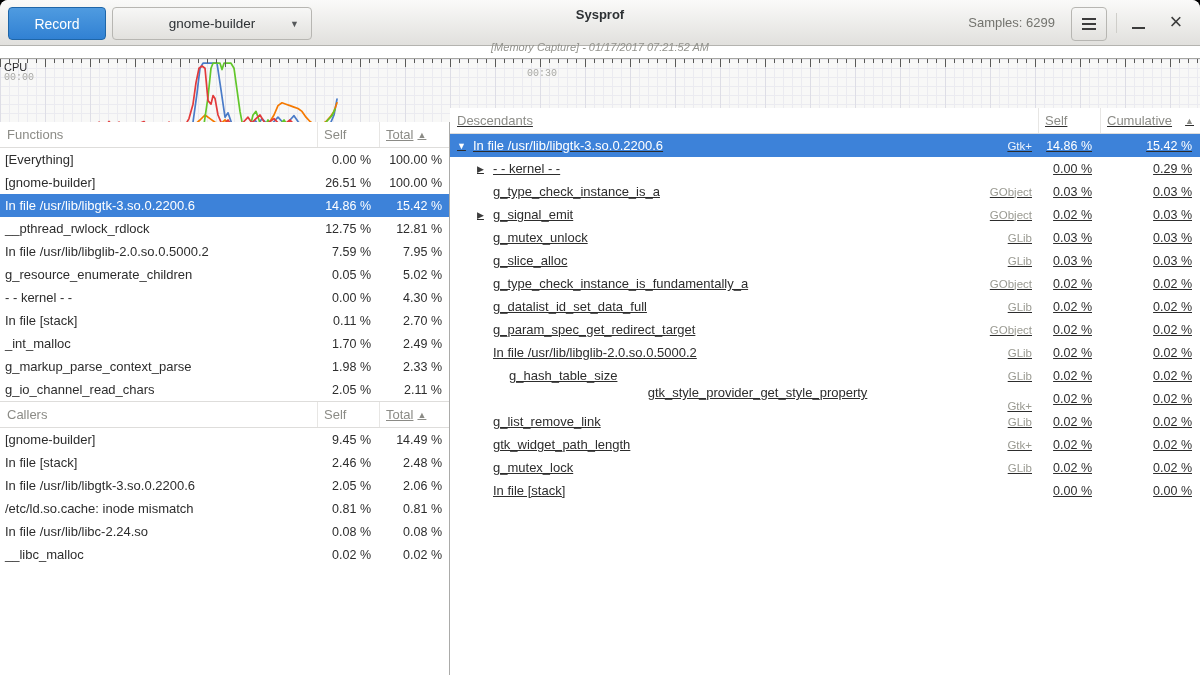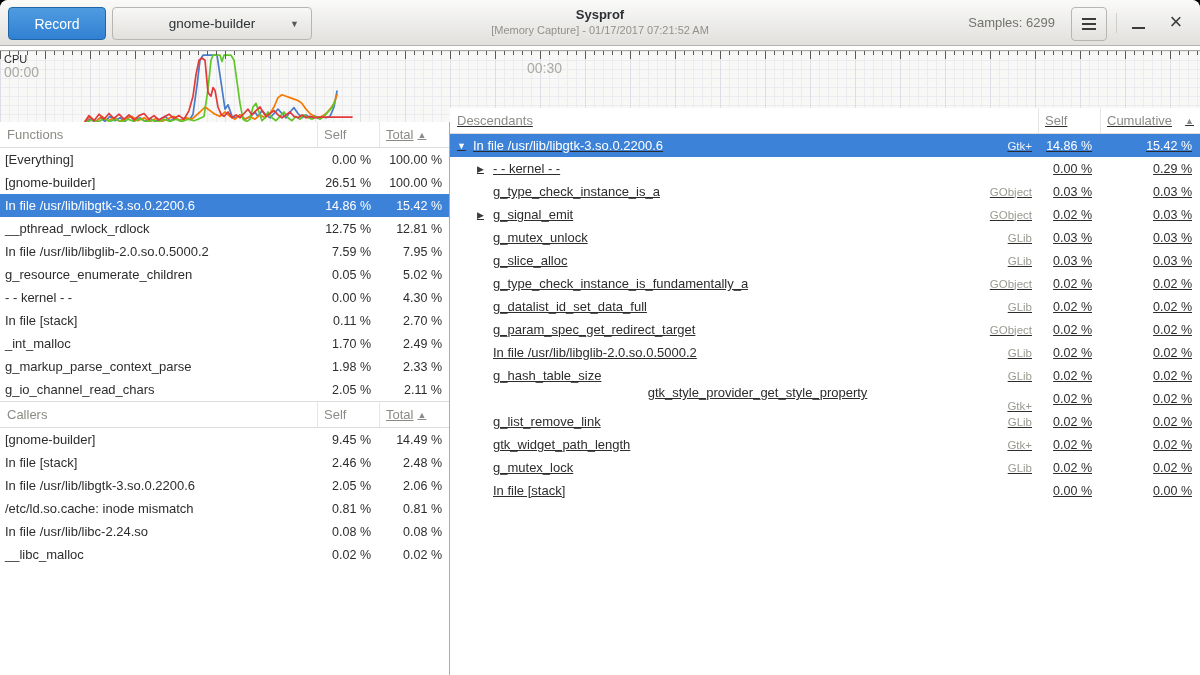--- a/index.html
+++ b/index.html
@@ -13,45 +13,45 @@
               background:linear-gradient(to bottom,#4f9be0,#3181d3);
               border:1px solid #1f66a8;border-radius:4px;color:#fff;font-size:14px;
               display:flex;align-items:center;justify-content:center;cursor:pointer;}
   .btn-picker{position:absolute;left:112px;top:7px;width:198px;height:31px;
               background:linear-gradient(to bottom,#f7f7f6,#e2e1de);
               border:1px solid #b7b6b2;border-radius:4px;font-size:13.5px;color:#2d3134;
               display:flex;align-items:center;justify-content:center;cursor:pointer;}
   .btn-picker .caret{position:absolute;right:12px;top:11px;font-size:9px;color:#55585a;}
   .titlebox{position:absolute;left:400px;top:0;width:400px;height:45px;text-align:center;}
   .title{margin-top:7px;font-size:13px;font-weight:bold;color:#2d3134;}
-  .subtitle{margin-top:2px;font-size:11px;color:#92928c;}
+  .subtitle{margin-top:19px;font-size:11px;color:#92928c;font-style:italic;}
   .samples{position:absolute;right:145px;top:15px;font-size:13px;color:#73736e;}
   .btn-menu{position:absolute;left:1071px;top:7px;width:34px;height:32px;
             background:linear-gradient(to bottom,#f7f7f6,#e2e1de);
             border:1px solid #b7b6b2;border-radius:4px;display:flex;align-items:center;justify-content:center;cursor:pointer;}
   .menu-glyph{width:14px;height:12px;
       background:repeating-linear-gradient(to bottom,#3c3c3c 0 2px,rgba(0,0,0,0) 2px 5px);}
   .hb-sep{position:absolute;left:1116px;top:13px;width:1px;height:20px;background:#cfceca;}
   .btn-min{position:absolute;left:1122px;top:7px;width:32px;height:32px;display:flex;align-items:flex-end;justify-content:center;cursor:pointer;}
   .min-glyph{width:13px;height:2px;background:#3c3c3c;margin-bottom:10px;}
   .btn-close{position:absolute;left:1158px;top:5px;width:36px;height:34px;display:flex;align-items:center;justify-content:center;
              font-size:22px;color:#3c3c3c;cursor:pointer;}
   
-  .graph{position:absolute;left:0;top:50px;width:1200px;height:75px;background:#f8f8f7;
+  .graph{position:absolute;left:0;top:58px;width:1200px;height:75px;background:#f8f8f7;
          border-top:1px solid #a5a5a1;border-bottom:1px solid #c2c1bd;
          background-image:
            repeating-linear-gradient(to right,#dedee6 0 1px,rgba(0,0,0,0) 1px 45px),
            repeating-linear-gradient(to right,#ebebf0 0 1px,rgba(0,0,0,0) 1px 9px),
            repeating-linear-gradient(to bottom,#ebebf0 0 1px,rgba(0,0,0,0) 1px 9px);}
   .ticks-minor{position:absolute;left:0;top:0;width:1200px;height:4px;
       background:repeating-linear-gradient(to right,#5a5a58 0 1px,rgba(0,0,0,0) 1px 9px);}
   .ticks-major{position:absolute;left:0;top:0;width:1200px;height:8px;
       background:repeating-linear-gradient(to right,#5a5a58 0 1px,rgba(0,0,0,0) 1px 45px);}
   .graph-label{position:absolute;left:4px;top:2px;font-size:11px;color:#28282a;}
-  .time-label{position:absolute;font-size:14px;color:#a9a9a5;font-family:Liberation Sans, sans-serif;}
+  .time-label{position:absolute;font-size:10px;color:#a9a9a5;font-family:Liberation Mono, monospace;}
   .t-start{left:4px;top:13px;}
   .t-mid{left:527px;top:9px;}
   .graph svg{position:absolute;left:0;top:0;}
   
   .panel{position:absolute;background:#fff;}
   .panel-left{left:0;top:122px;width:449px;height:553px;}
   .vsplit{position:absolute;left:449px;top:122px;width:1px;height:553px;background:#ababa9;}
   .panel-right{left:450px;top:108px;width:750px;height:553px;text-decoration:underline;}
   .thead{display:flex;height:25px;align-items:center;font-size:13px;color:#8b8b86;
          border-bottom:1px solid #dedddb;background:#fff;}
@@ -324,21 +324,21 @@
         <div class="row">
           <div class="r-name" style="padding-left: 27px;">
             <div class="expander" style="display: inline-block;"></div>
             <div style="display: inline;">In file /usr/lib/libglib-2.0.so.0.5000.2</div>
             <div class="badge">GLib</div>
           </div>
           <div class="r-num r-self-d">0.02 %</div>
           <div class="r-num r-total-d">0.02 %</div>
         </div>
         <div class="row">
-          <div class="r-name" style="padding-left: 27px;">
+          <div class="r-name" style="padding-left: 27px; gap: 16px;">
             <div class="expander" style="display: inline-block;"></div>
             <div style="display: inline;">g_hash_table_size</div>
             <div class="badge">GLib</div>
           </div>
           <div class="r-num r-self-d">0.02 %</div>
           <div class="r-num r-total-d">0.02 %</div>
         </div>
         <div class="row">
           <div class="r-name" style="padding-left: 27px; flex-direction: column;">
             <div class="expander" style="display: inline-block;"></div>

